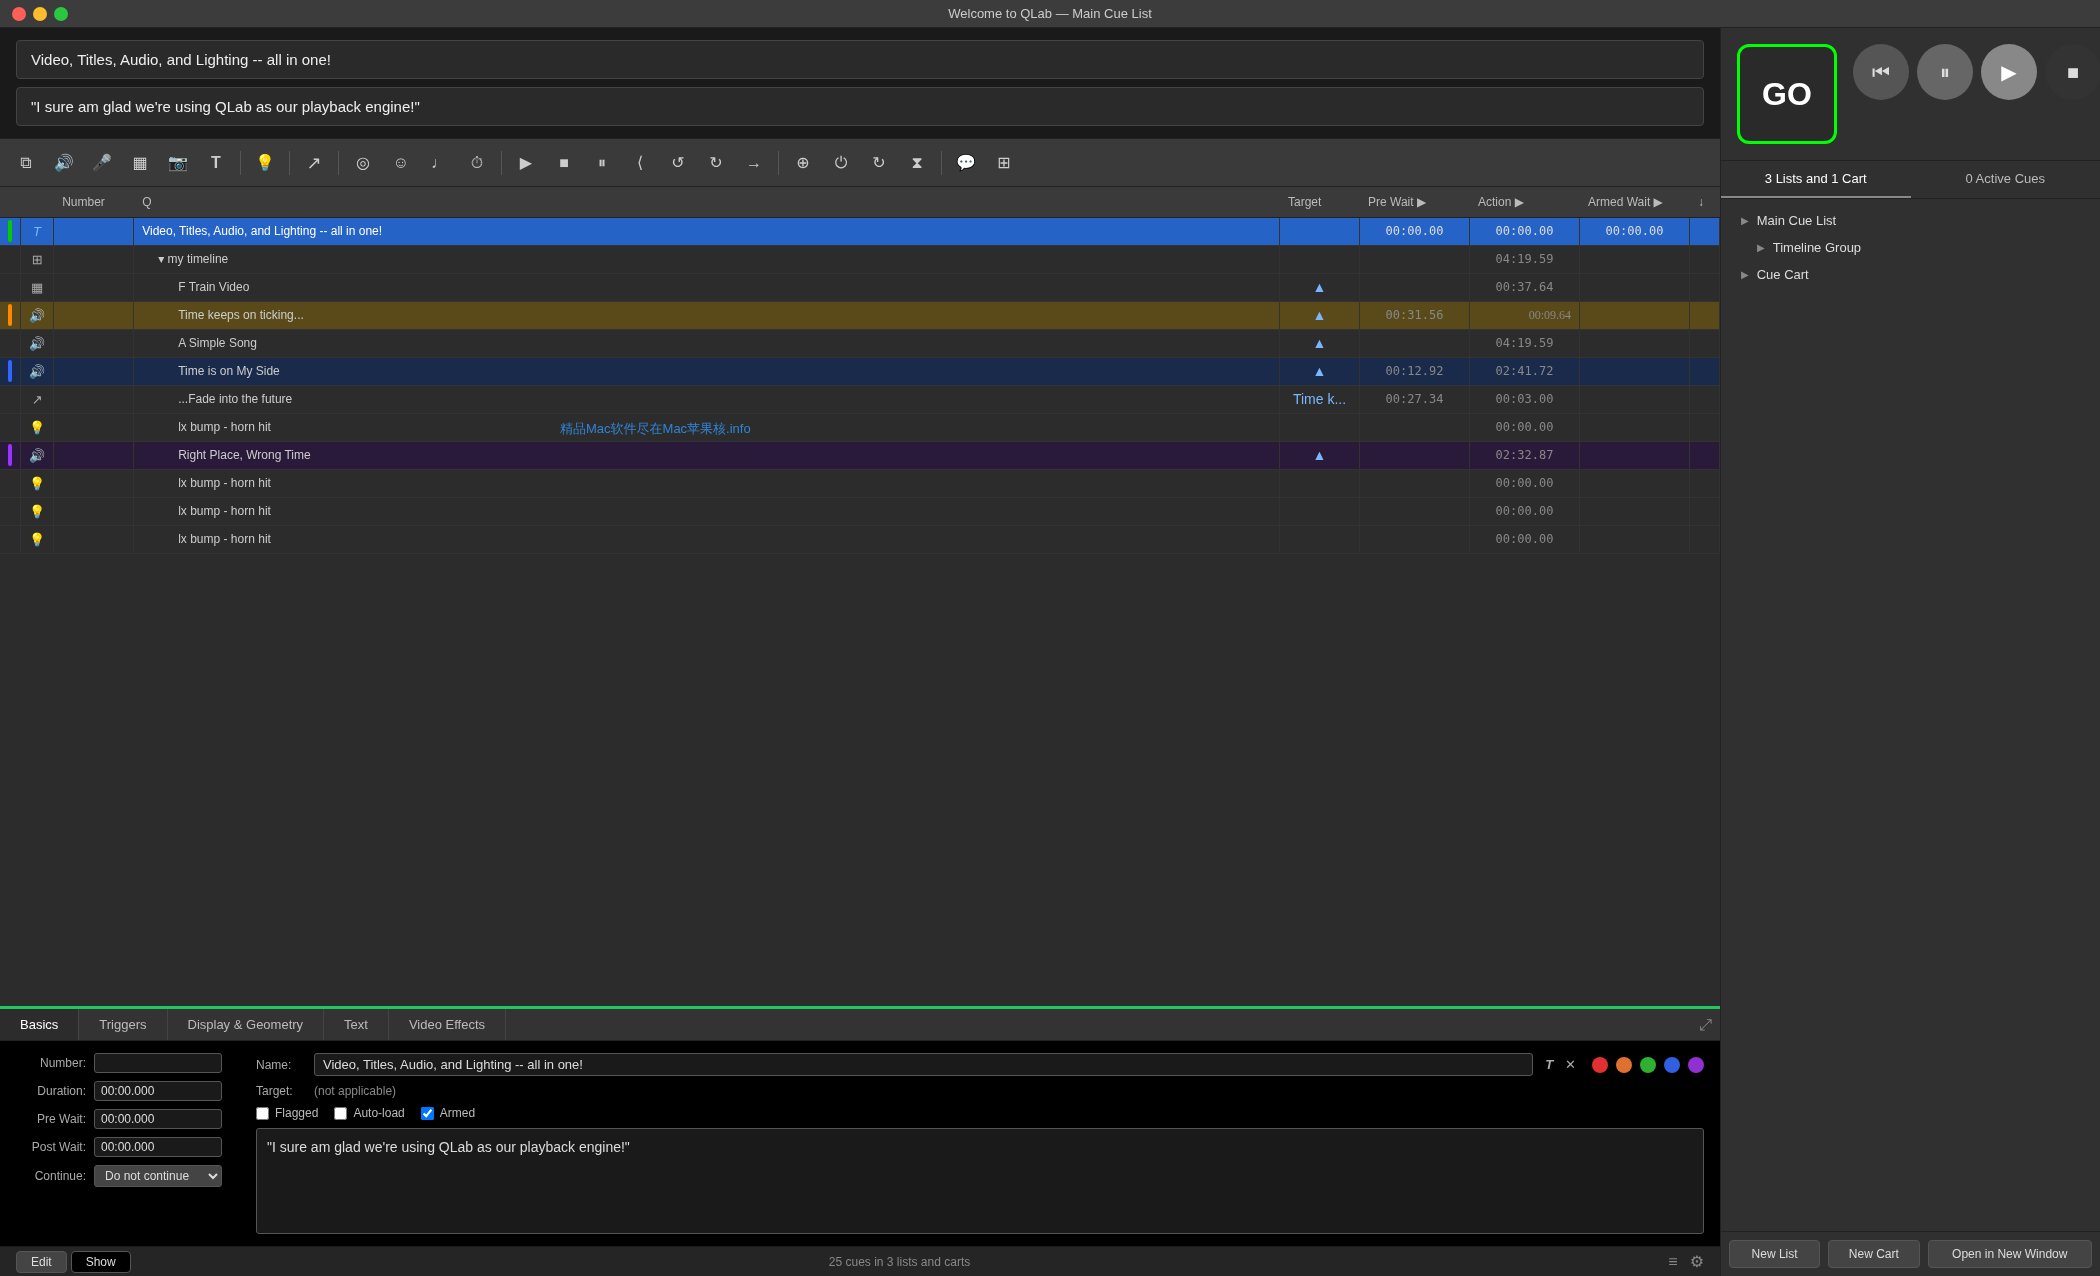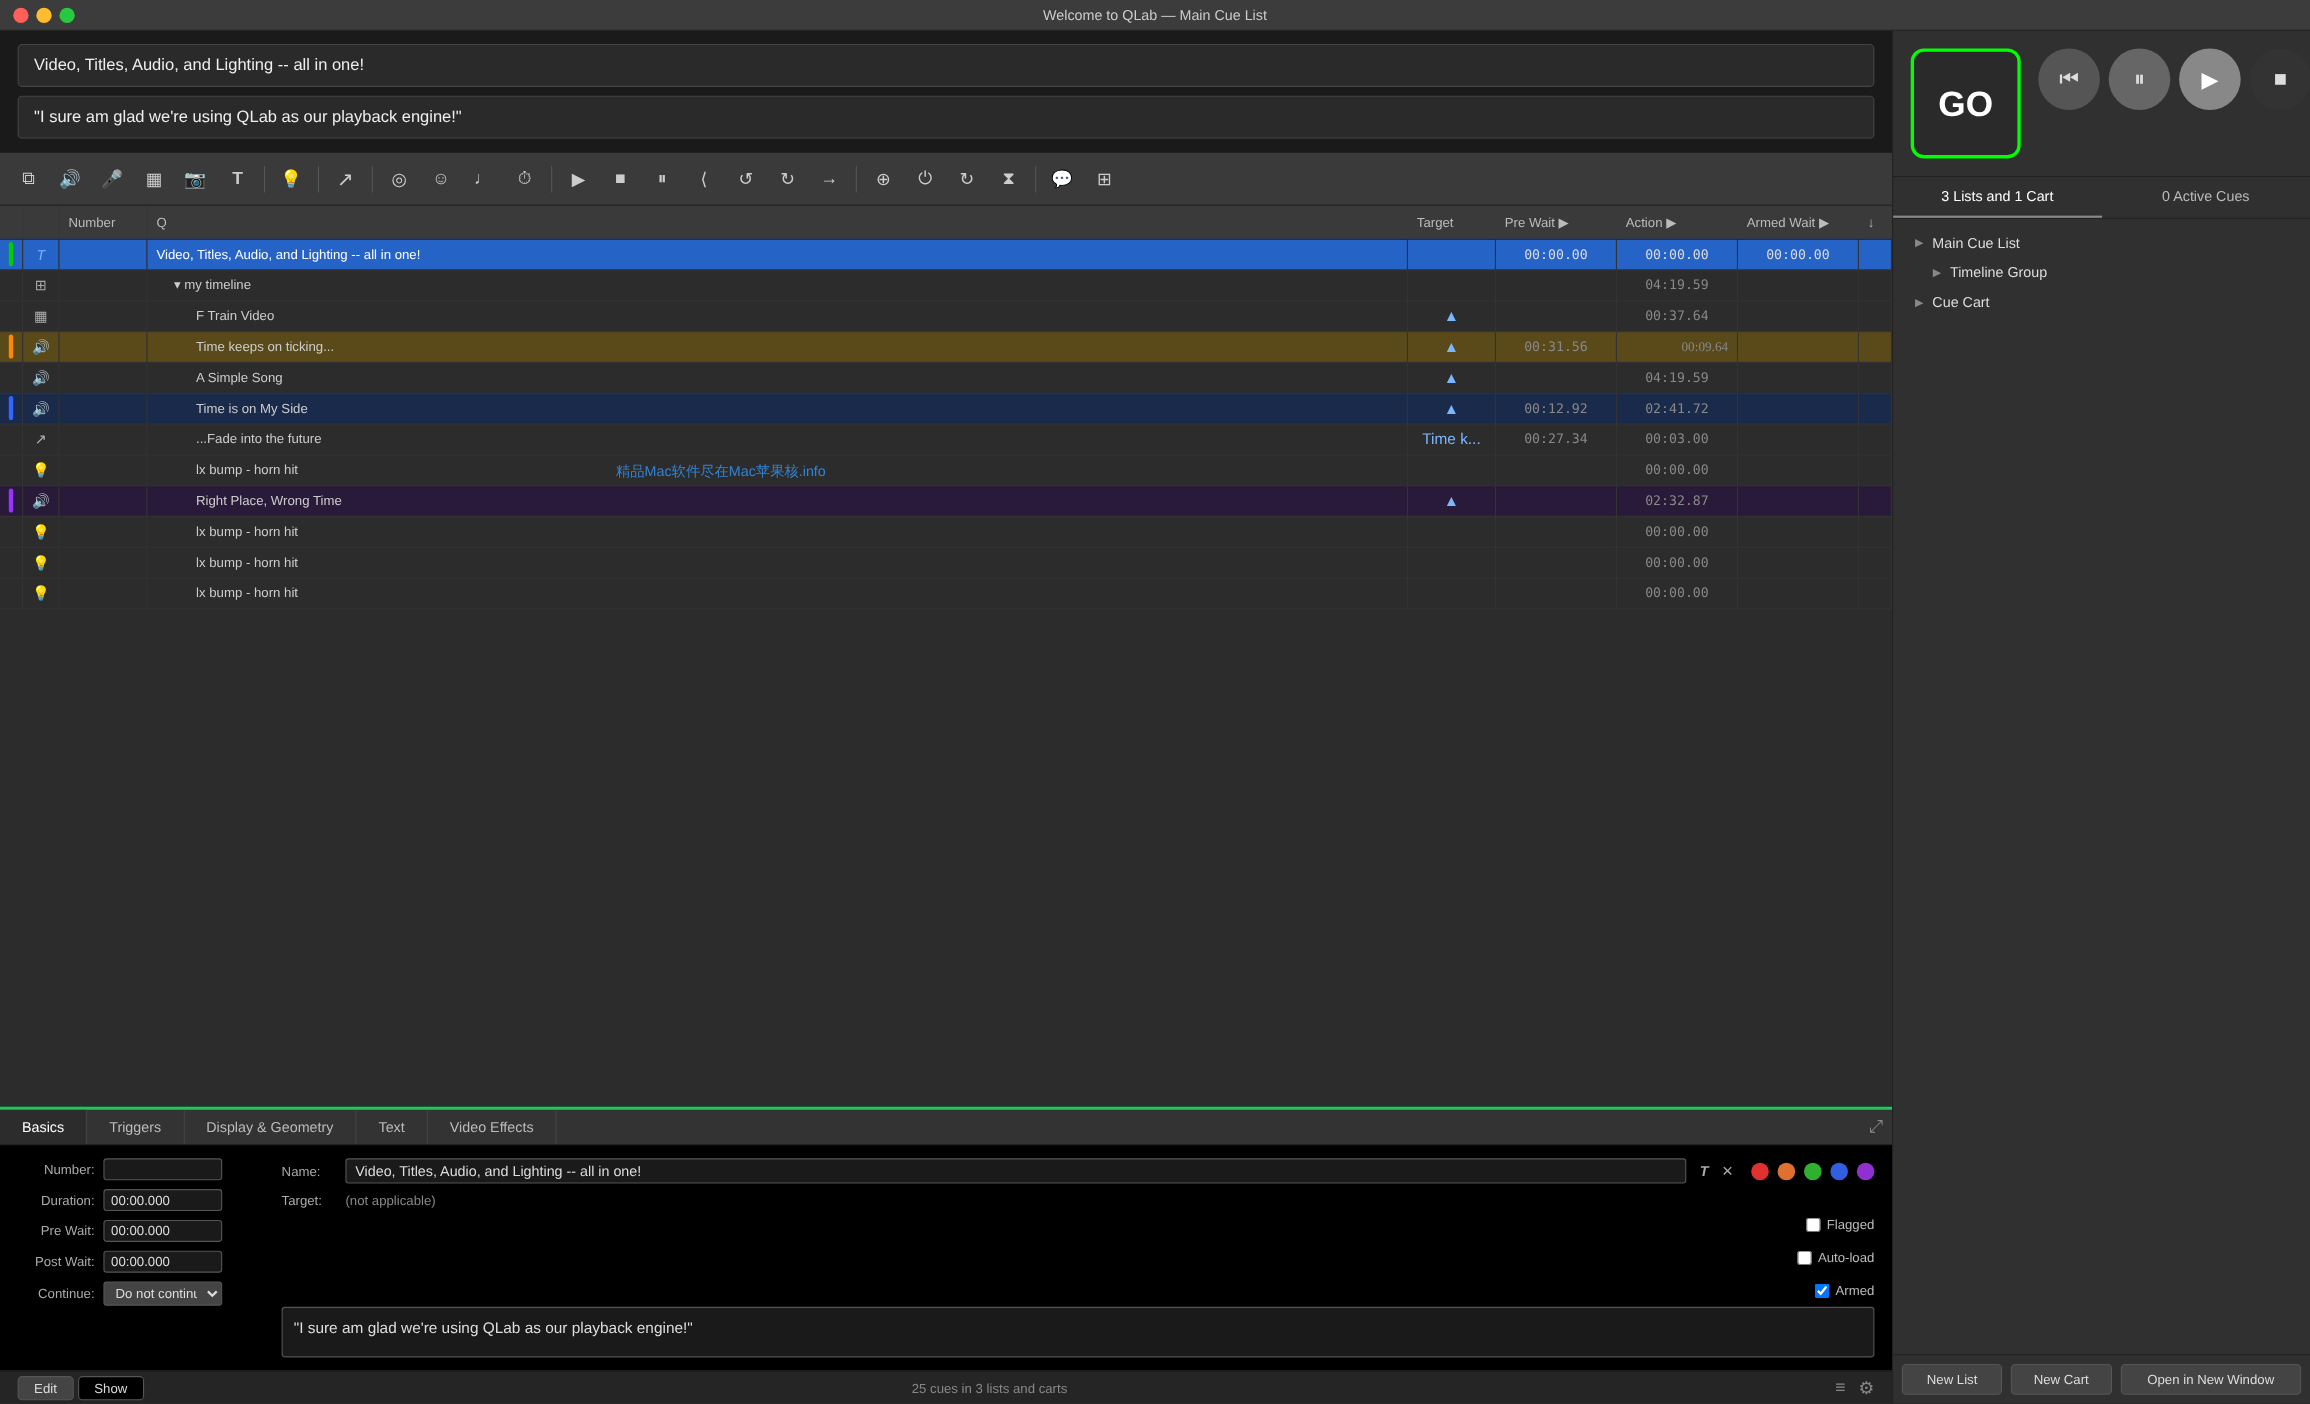--- a/index.html
+++ b/index.html
@@ -201,21 +201,21 @@
       min-width: 70px;
       text-align: right;
     }
     .field-input {
       background: #1a1a1a;
       border: 1px solid #555;
       border-radius: 3px;
       color: #ddd;
       padding: 2px 6px;
       font-size: 12px;
-      width: 108px;
+      width: 128px;
     }
     #fields-right {
       flex: 1;
       display: flex;
       flex-direction: column;
       gap: 8px;
     }
     .name-row {
       display: flex;
       align-items: center;
@@ -700,21 +700,21 @@
               <div class="color-dot" style="background:#30b030;"></div>
               <div class="color-dot" style="background:#3060e0;"></div>
               <div class="color-dot" style="background:#9030d0;"></div>
             </div>
 
             <div class="field-row">
               <span class="name-label">Target:</span>
               <span style="color:#888; font-size:12px;">(not applicable)</span>
             </div>
 
-            <div style="display:flex; gap:16px; align-items:flex-end;flex-direction:column;">
+            <div style="display:flex; gap:16px; align-items:flex-start;">
               <label class="checkbox-row">
                 <input type="checkbox" style="">
                 <span>Flagged</span>
               </label>
               <label class="checkbox-row">
                 <input type="checkbox" style="">
                 <span>Auto-load</span>
               </label>
               <label class="checkbox-row">
                 <input type="checkbox" checked="" style="">

